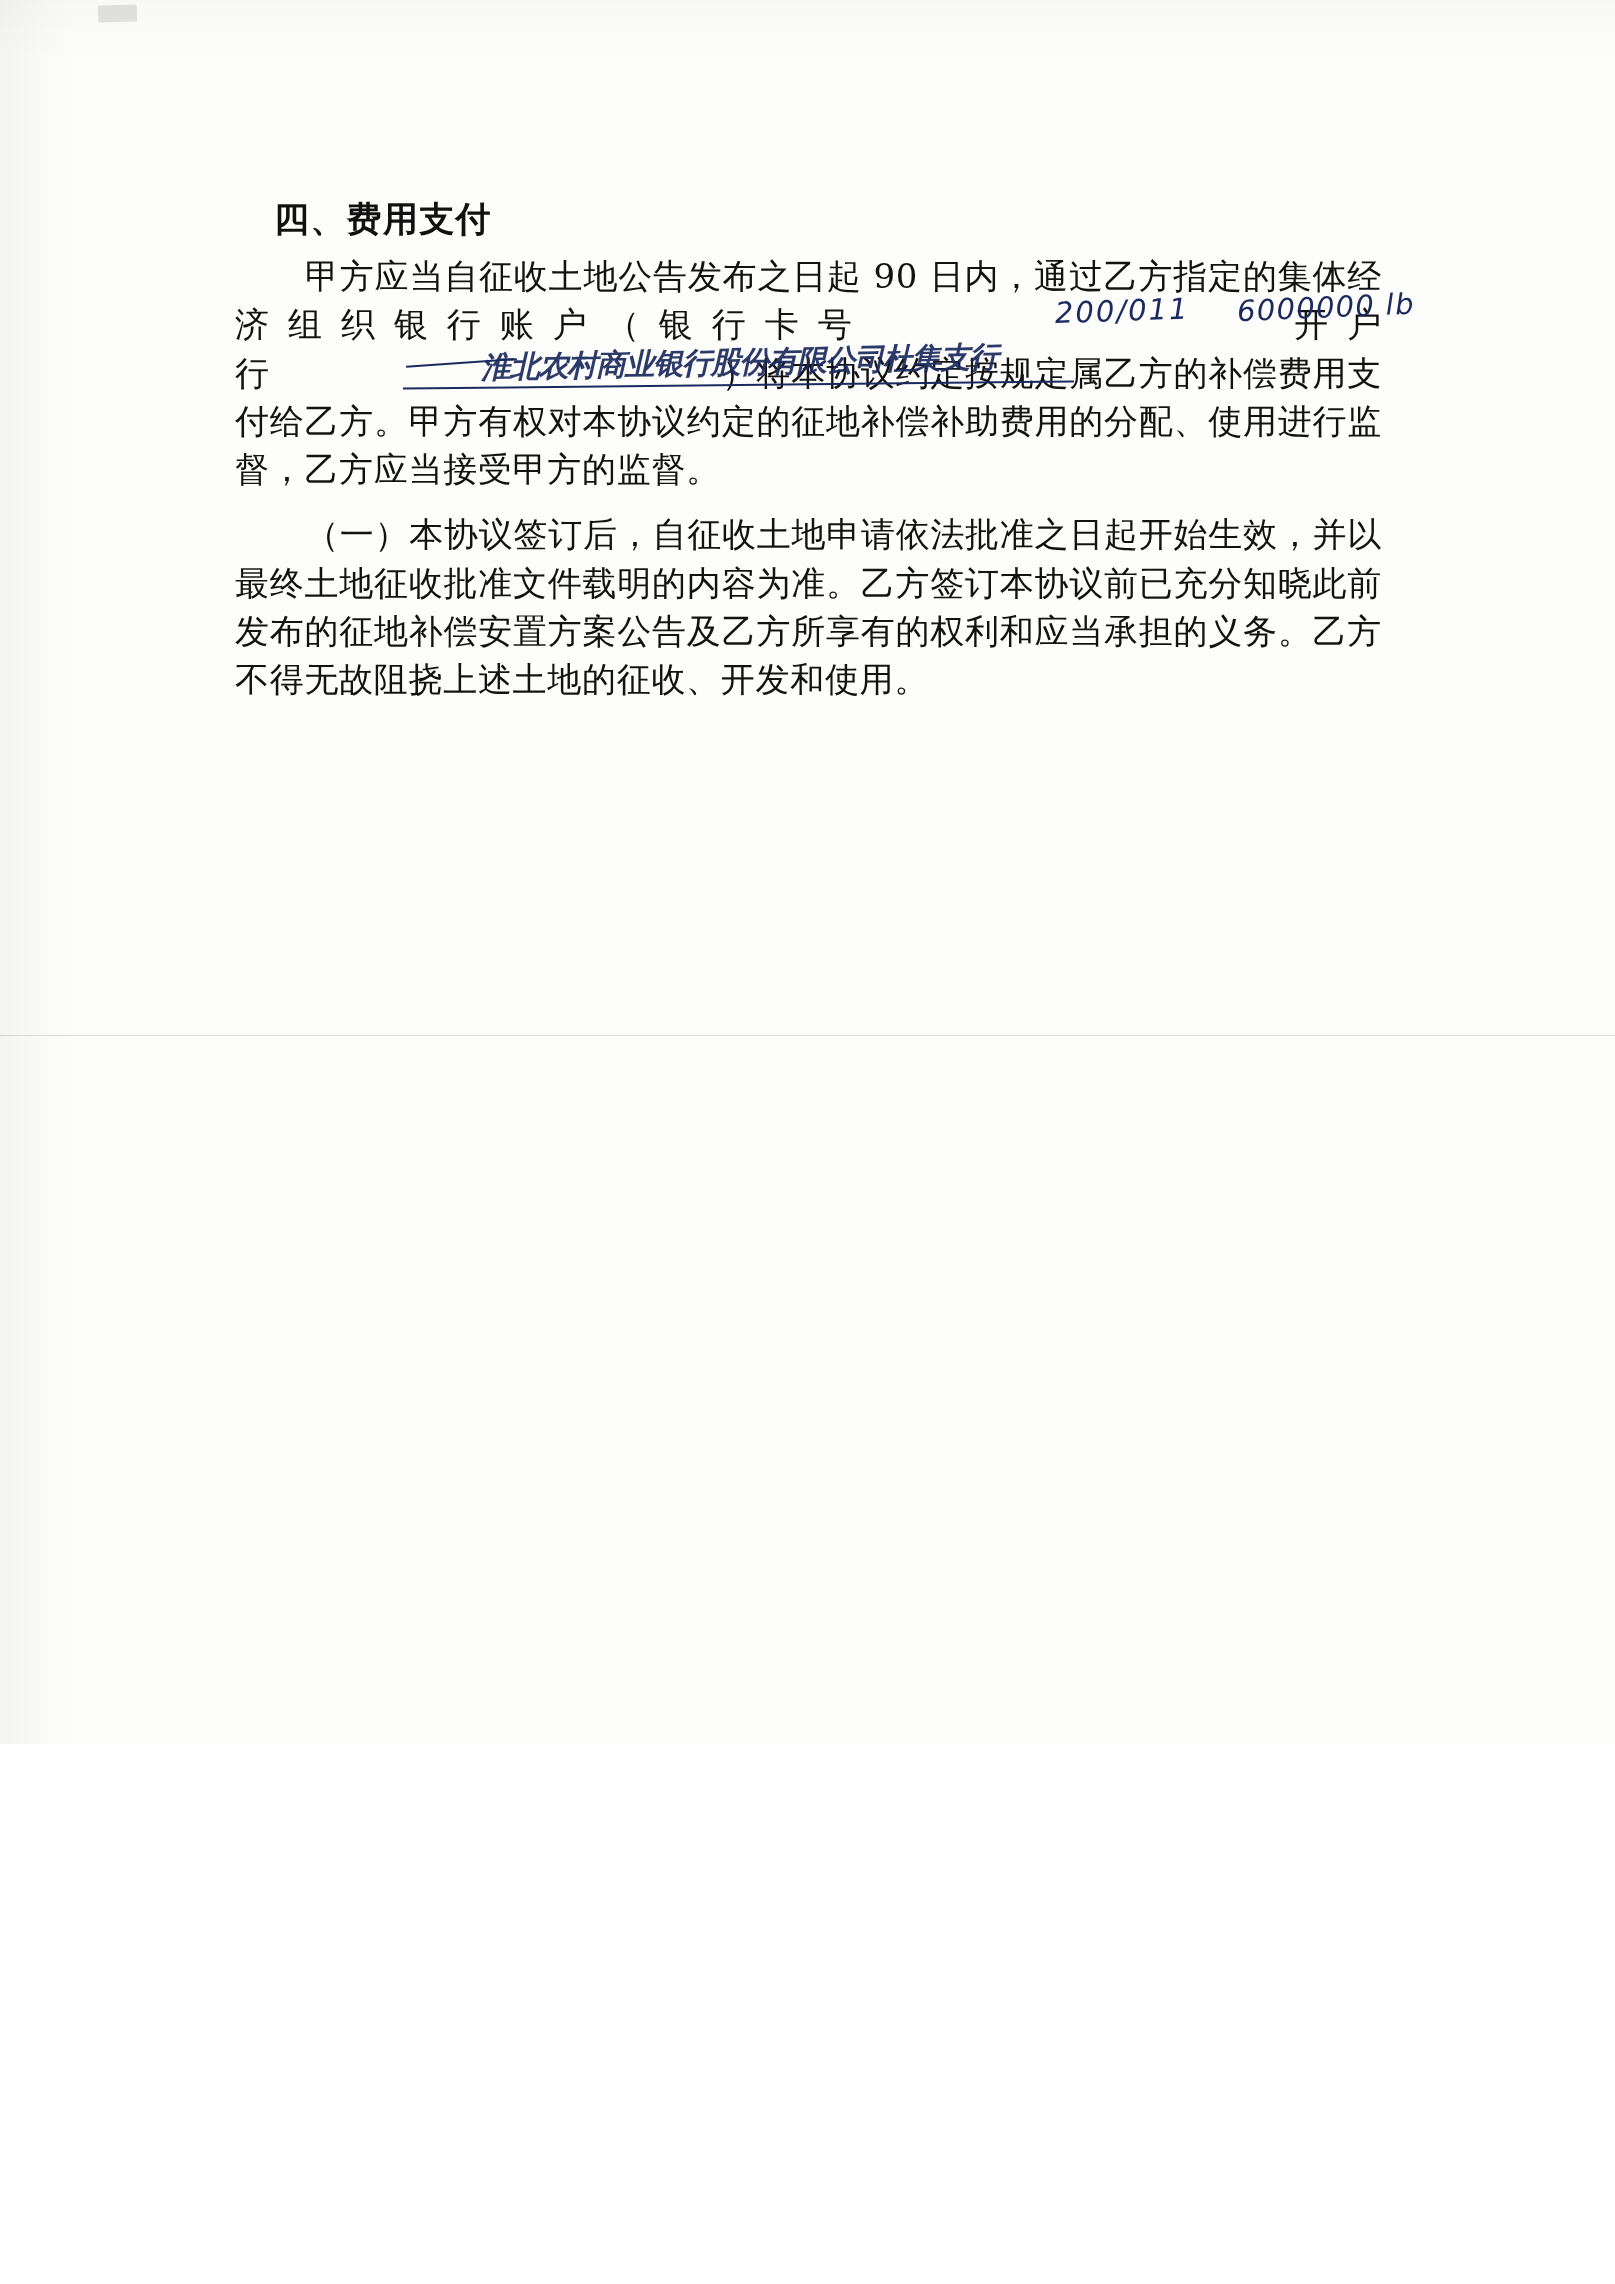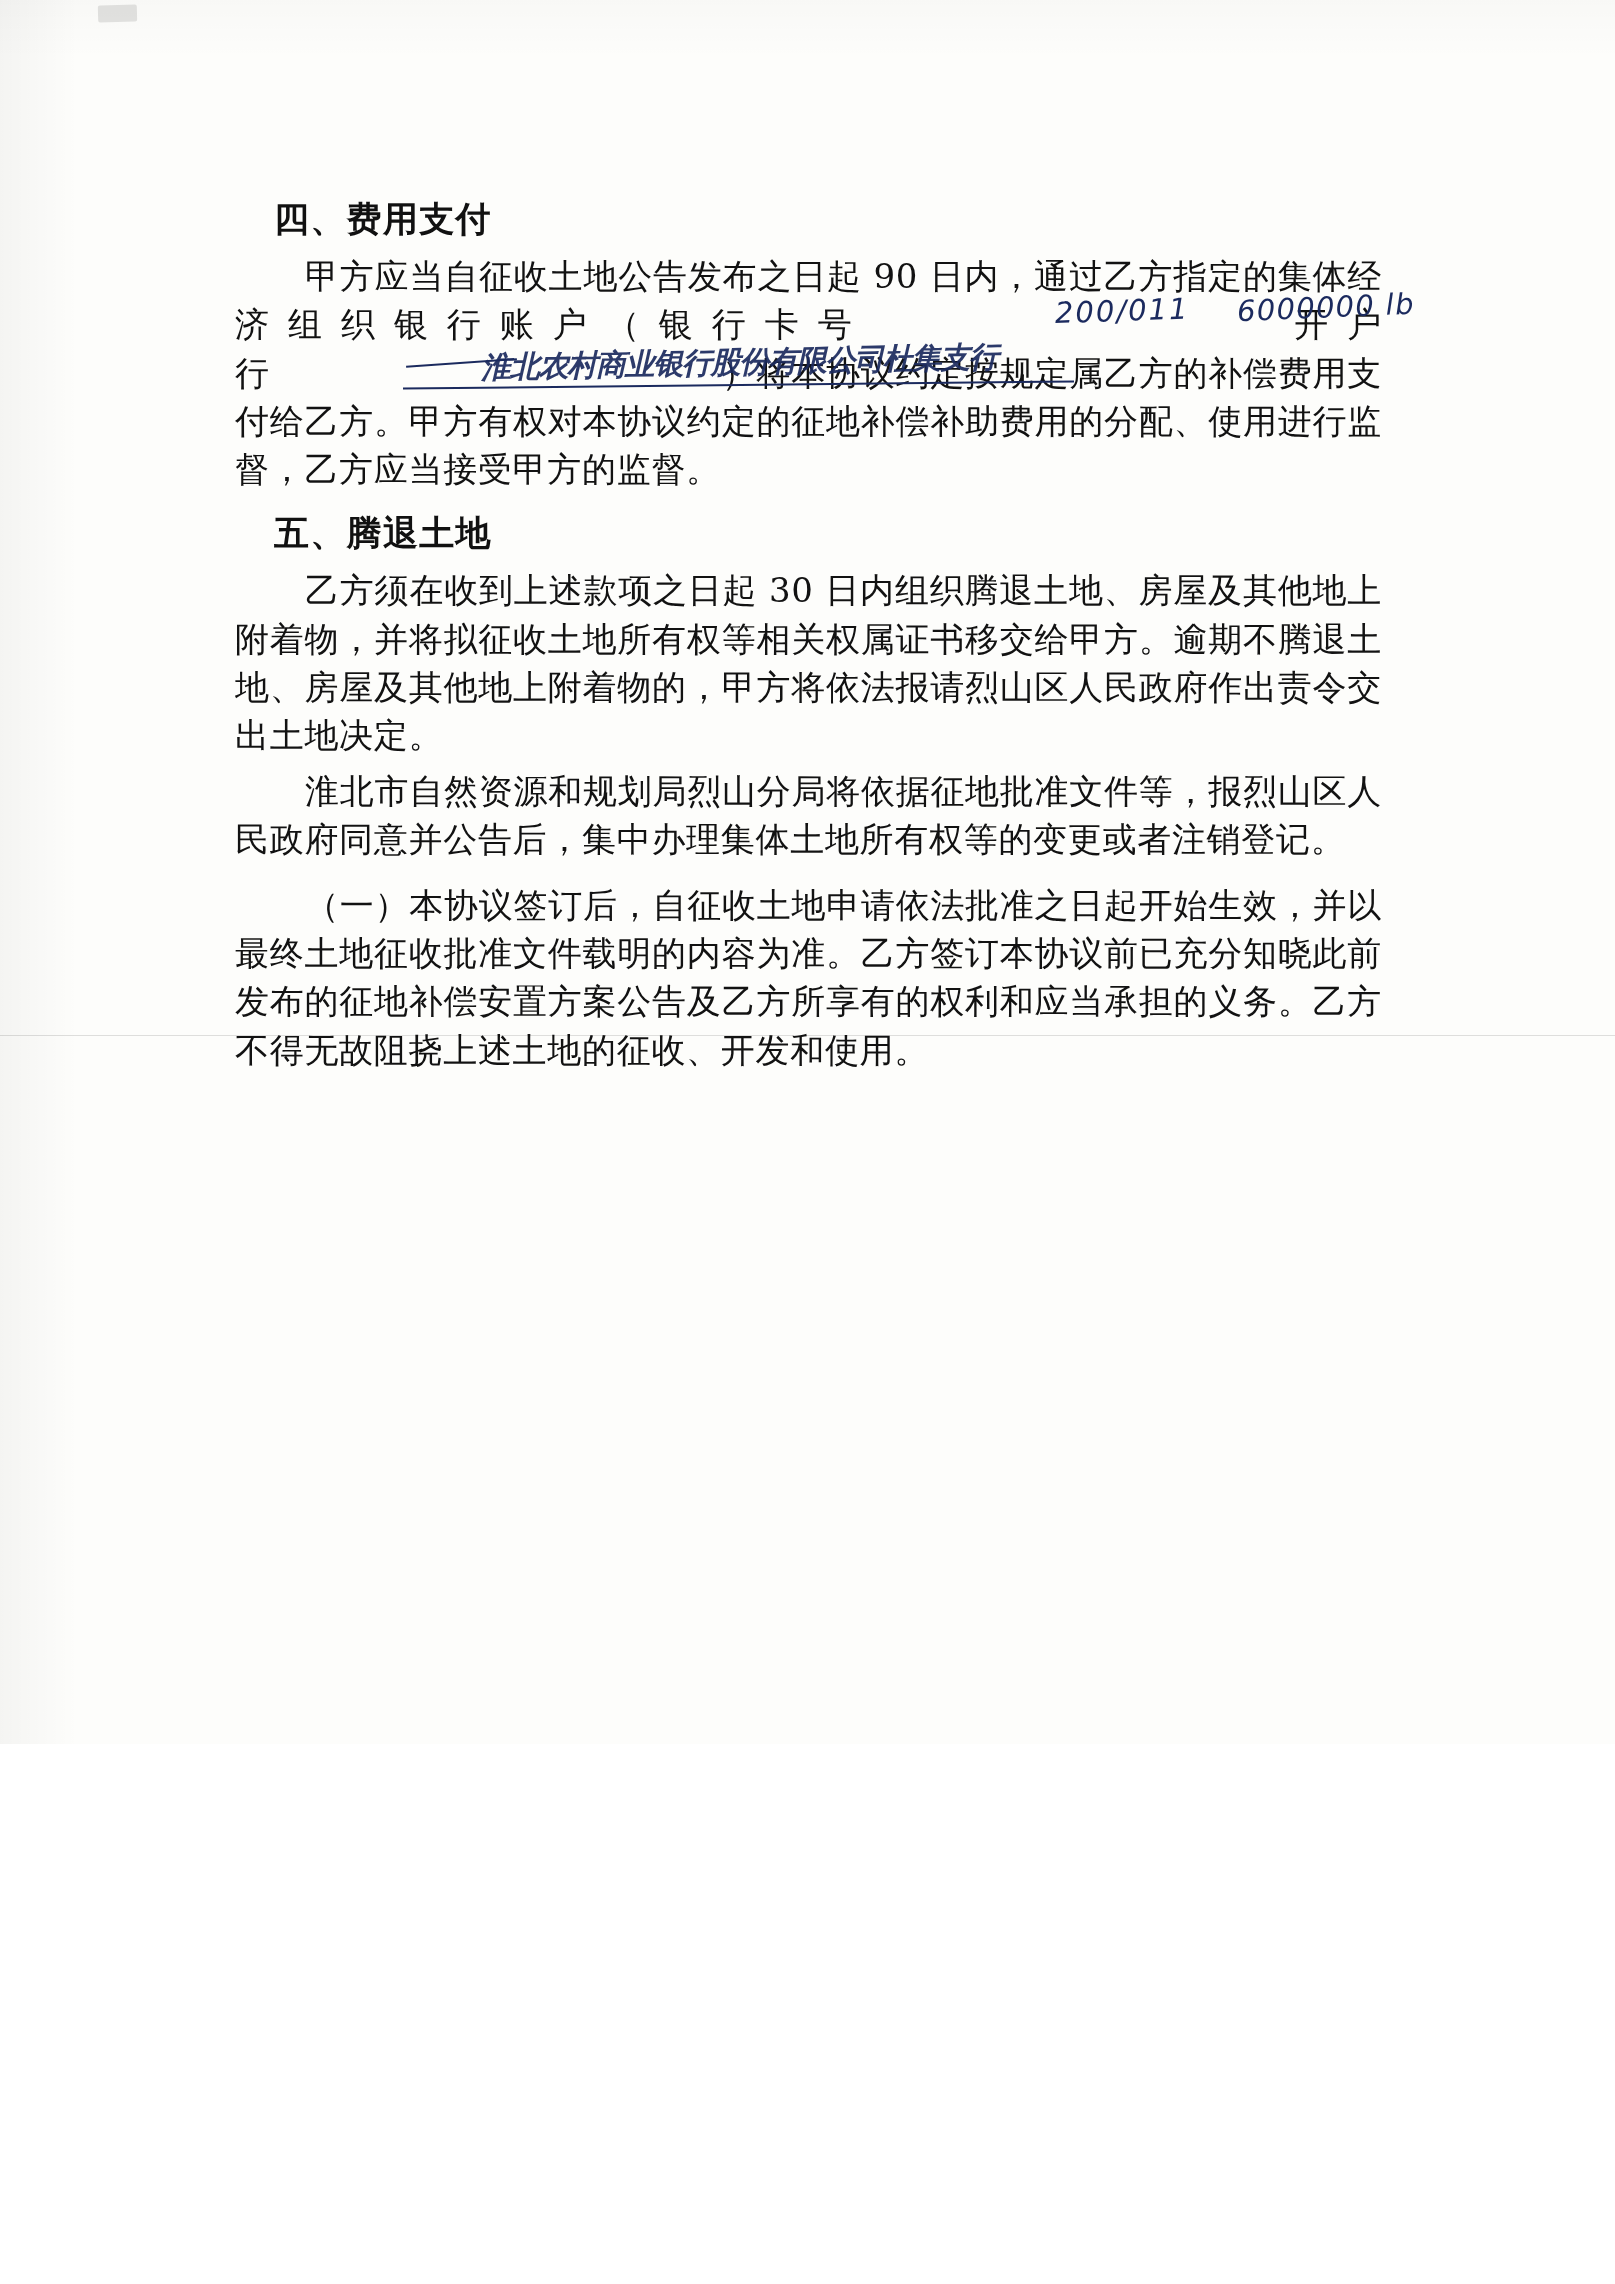--- a/index.html
+++ b/index.html
@@ -152,25 +152,20 @@
       <p class="para para-with-ink">
         <span>甲方应当自征收土地公告发布之日起 90 日内，通过乙方指定的集体经济组织银行账户（银行卡号　　　　　　　　开户行　　　　　　　　　　　　　）将本协议约定按规定属乙方的补偿费用支付给乙方。甲方有权对本协议约定的征地补偿补助费用的分配、使用进行监督，乙方应当接受甲方的监督。</span>
         <span class="ink ink-card">200/011</span>
         <span class="ink ink-card2">6000000 lb</span>
         <span class="ink ink-bank">淮北农村商业银行股份有限公司杜集支行</span>
         <span class="ink-underline"></span>
         <span class="ink-strike"></span>
       </p>
     </div>
 
-    <div class="section">
-      <h2 class="heading">五、腾退土地</h2>
-      <p class="para">乙方须在收到上述款项之日起 30 日内组织腾退土地、房屋及其他地上附着物，并将拟征收土地所有权等相关权属证书移交给甲方。逾期不腾退土地、房屋及其他地上附着物的，甲方将依法报请烈山区人民政府作出责令交出土地决定。</p>
-      <p class="para">淮北市自然资源和规划局烈山分局将依据征地批准文件等，报烈山区人民政府同意并公告后，集中办理集体土地所有权等的变更或者注销登记。</p>
-    </div>
 
     <div class="section">
       <p class="para">（一）本协议签订后，自征收土地申请依法批准之日起开始生效，并以最终土地征收批准文件载明的内容为准。乙方签订本协议前已充分知晓此前发布的征地补偿安置方案公告及乙方所享有的权利和应当承担的义务。乙方不得无故阻挠上述土地的征收、开发和使用。</p>
     </div>
 
   </div>
 
   <div class="page-number">-3-</div>
 </div>
 

